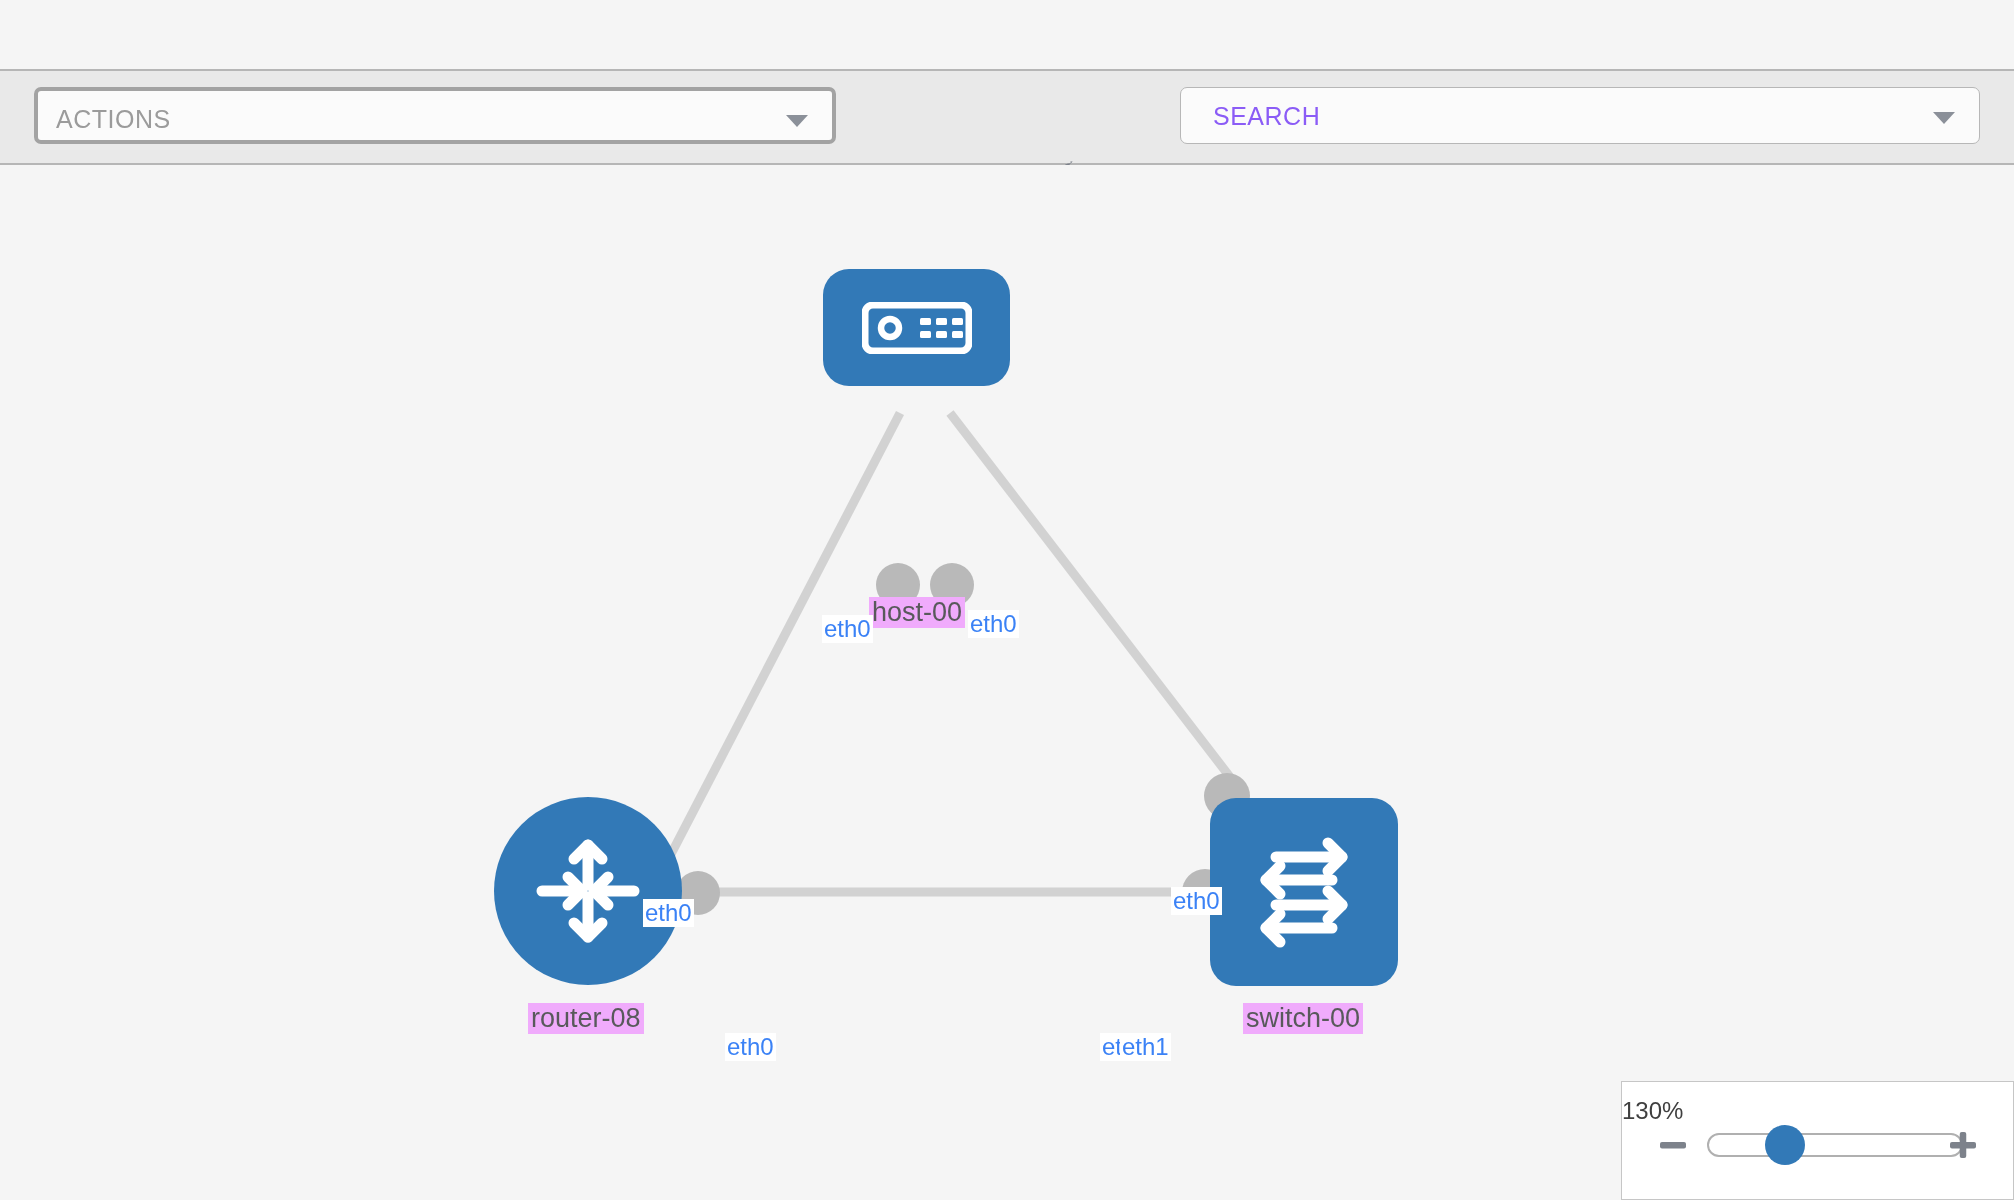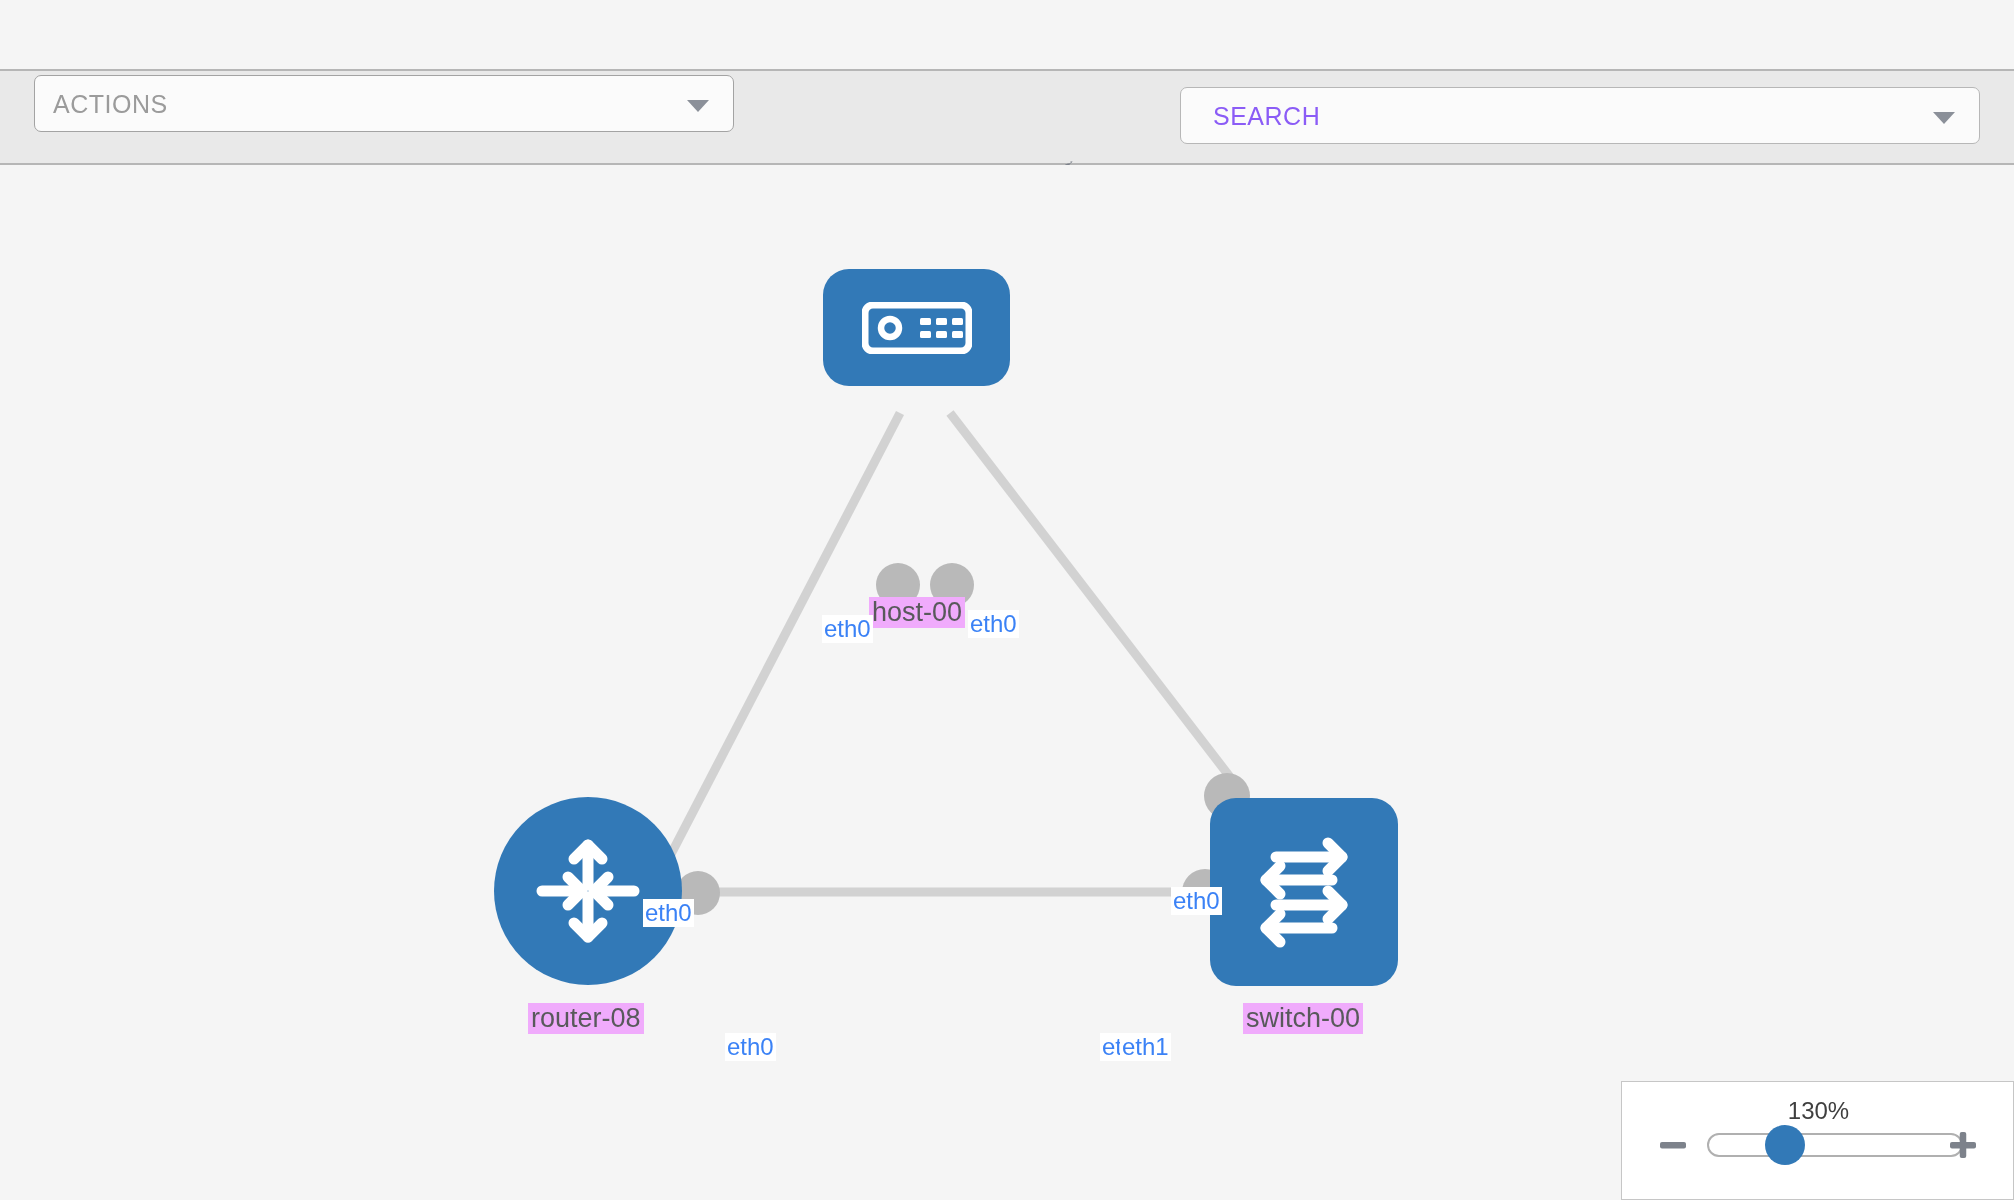--- a/index.html
+++ b/index.html
@@ -58,25 +58,25 @@
     height: 96px;
     background: #e9e9e9;
     border-top: 2px solid #b6b6b6;
     border-bottom: 2px solid #b6b6b6;
     box-sizing: border-box;
   }
 
   .actions-select {
     position: absolute;
     left: 34px;
-    top: 4px;
-    width: 700px;
+    top: 16px;
+    width: 802px;
     height: 57px;
     background: #fbfbfb;
-    border: 1px solid #a3a3a3;
+    border: 4px solid #a3a3a3;
     border-radius: 7px;
     box-sizing: border-box;
     cursor: pointer;
   }
   .actions-label {
     position: absolute;
     left: 18px;
     top: 14px;
     font-size: 25px;
     color: #9b9b9b;
@@ -188,21 +188,21 @@
     height: 119px;
     background: #ffffff;
     border: 1px solid #c6c6c6;
     box-sizing: border-box;
   }
   .zoom-pct {
     position: absolute;
     left: 0;
     top: 15px;
     width: 393px;
-    text-align: center;
+    text-align: left;
     font-size: 24px;
     color: #3f3f3f;
   }
   .zoom-minus, .zoom-plus {
     position: absolute;
     top: 48px;
     width: 30px;
     height: 30px;
     cursor: pointer;
   }

